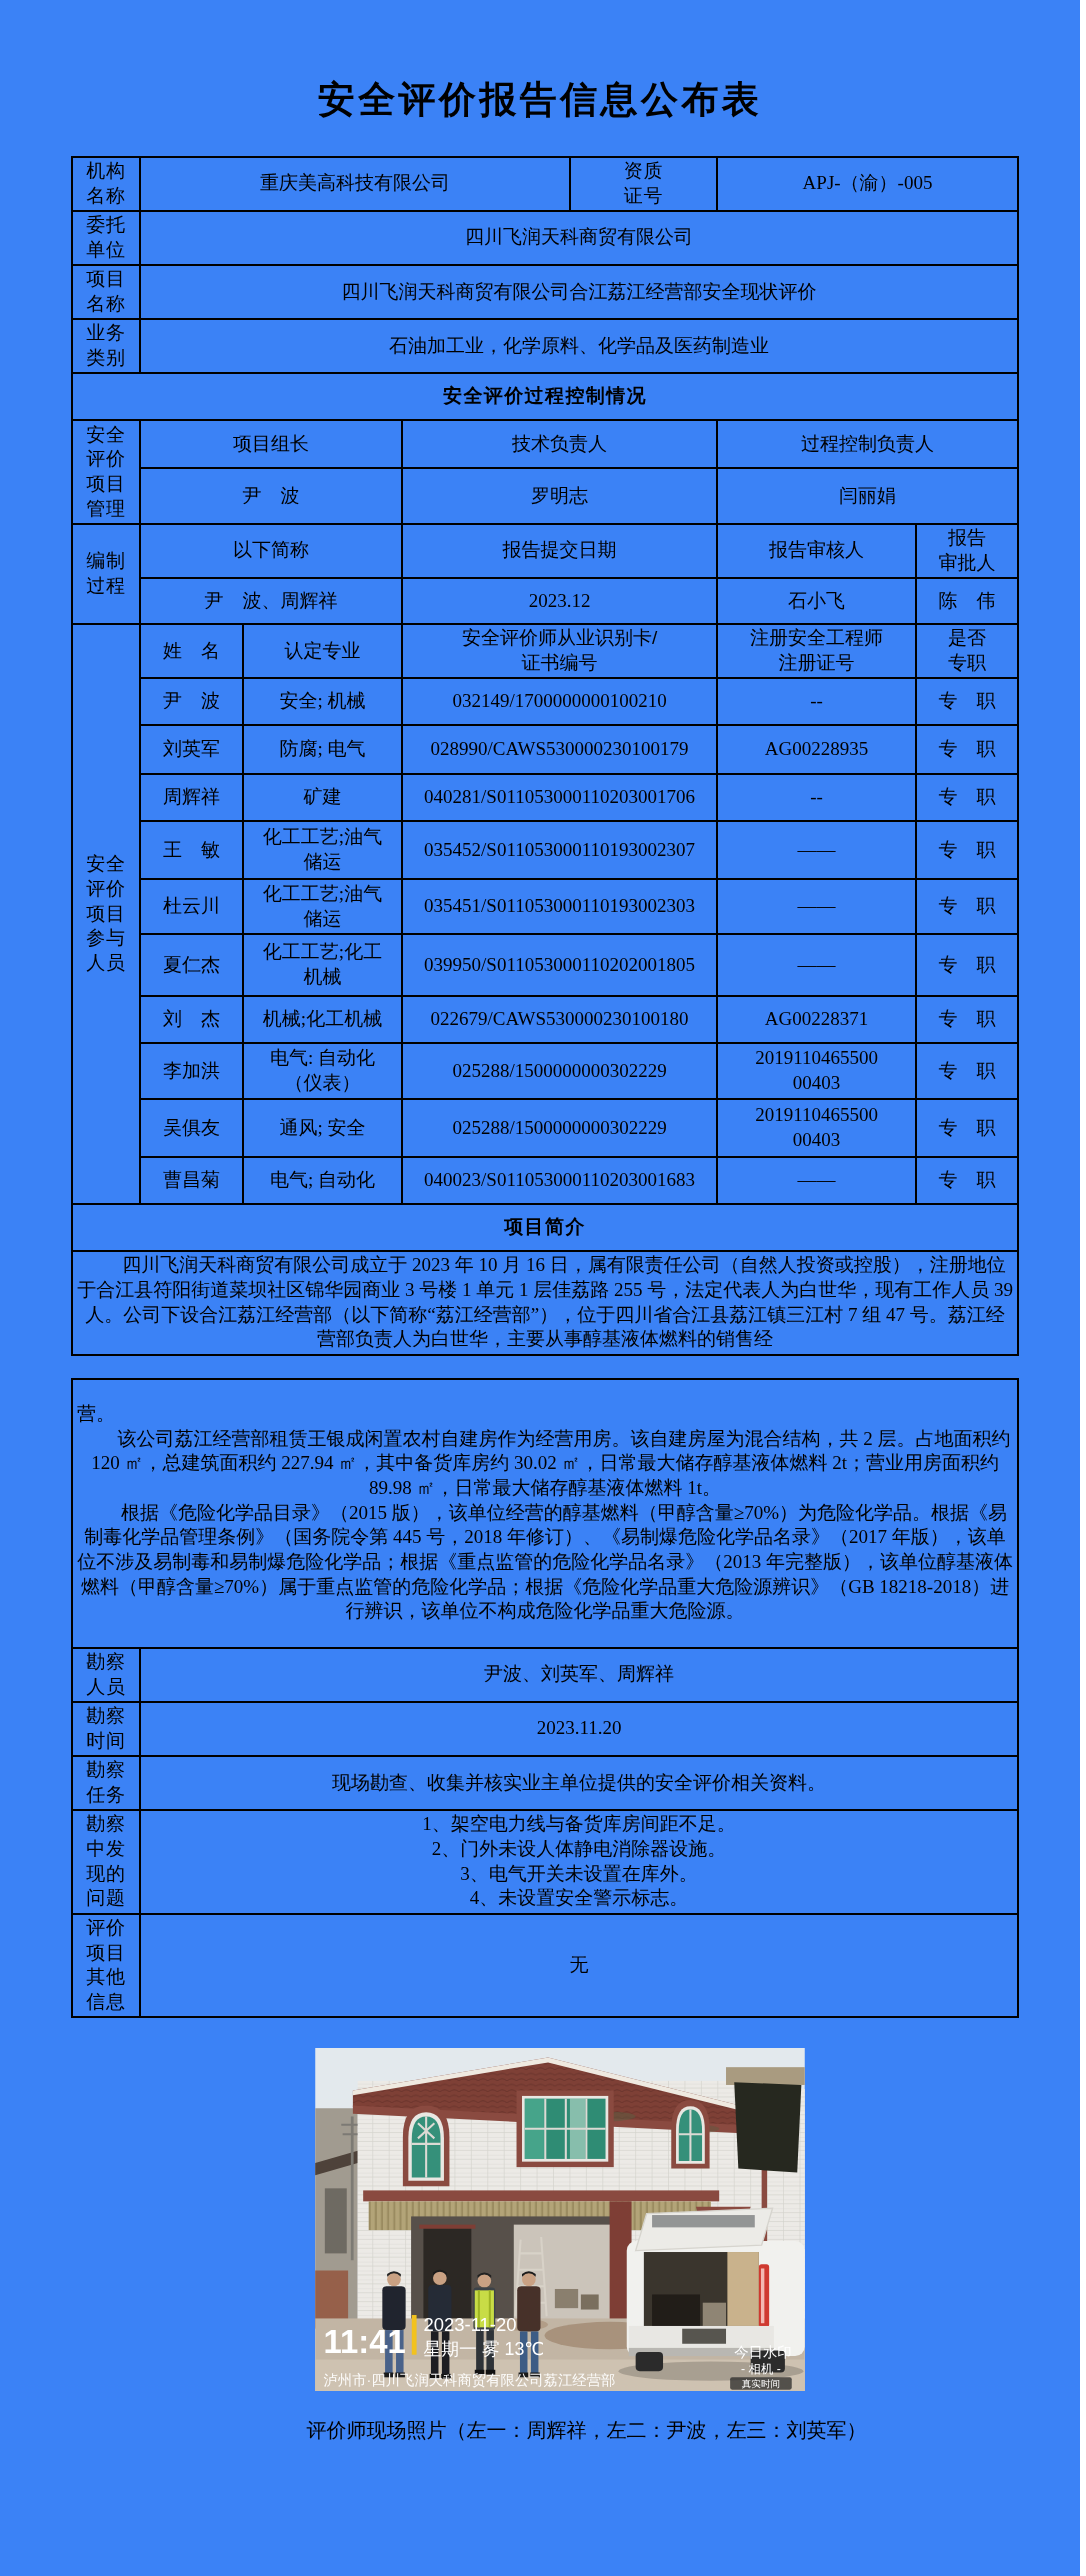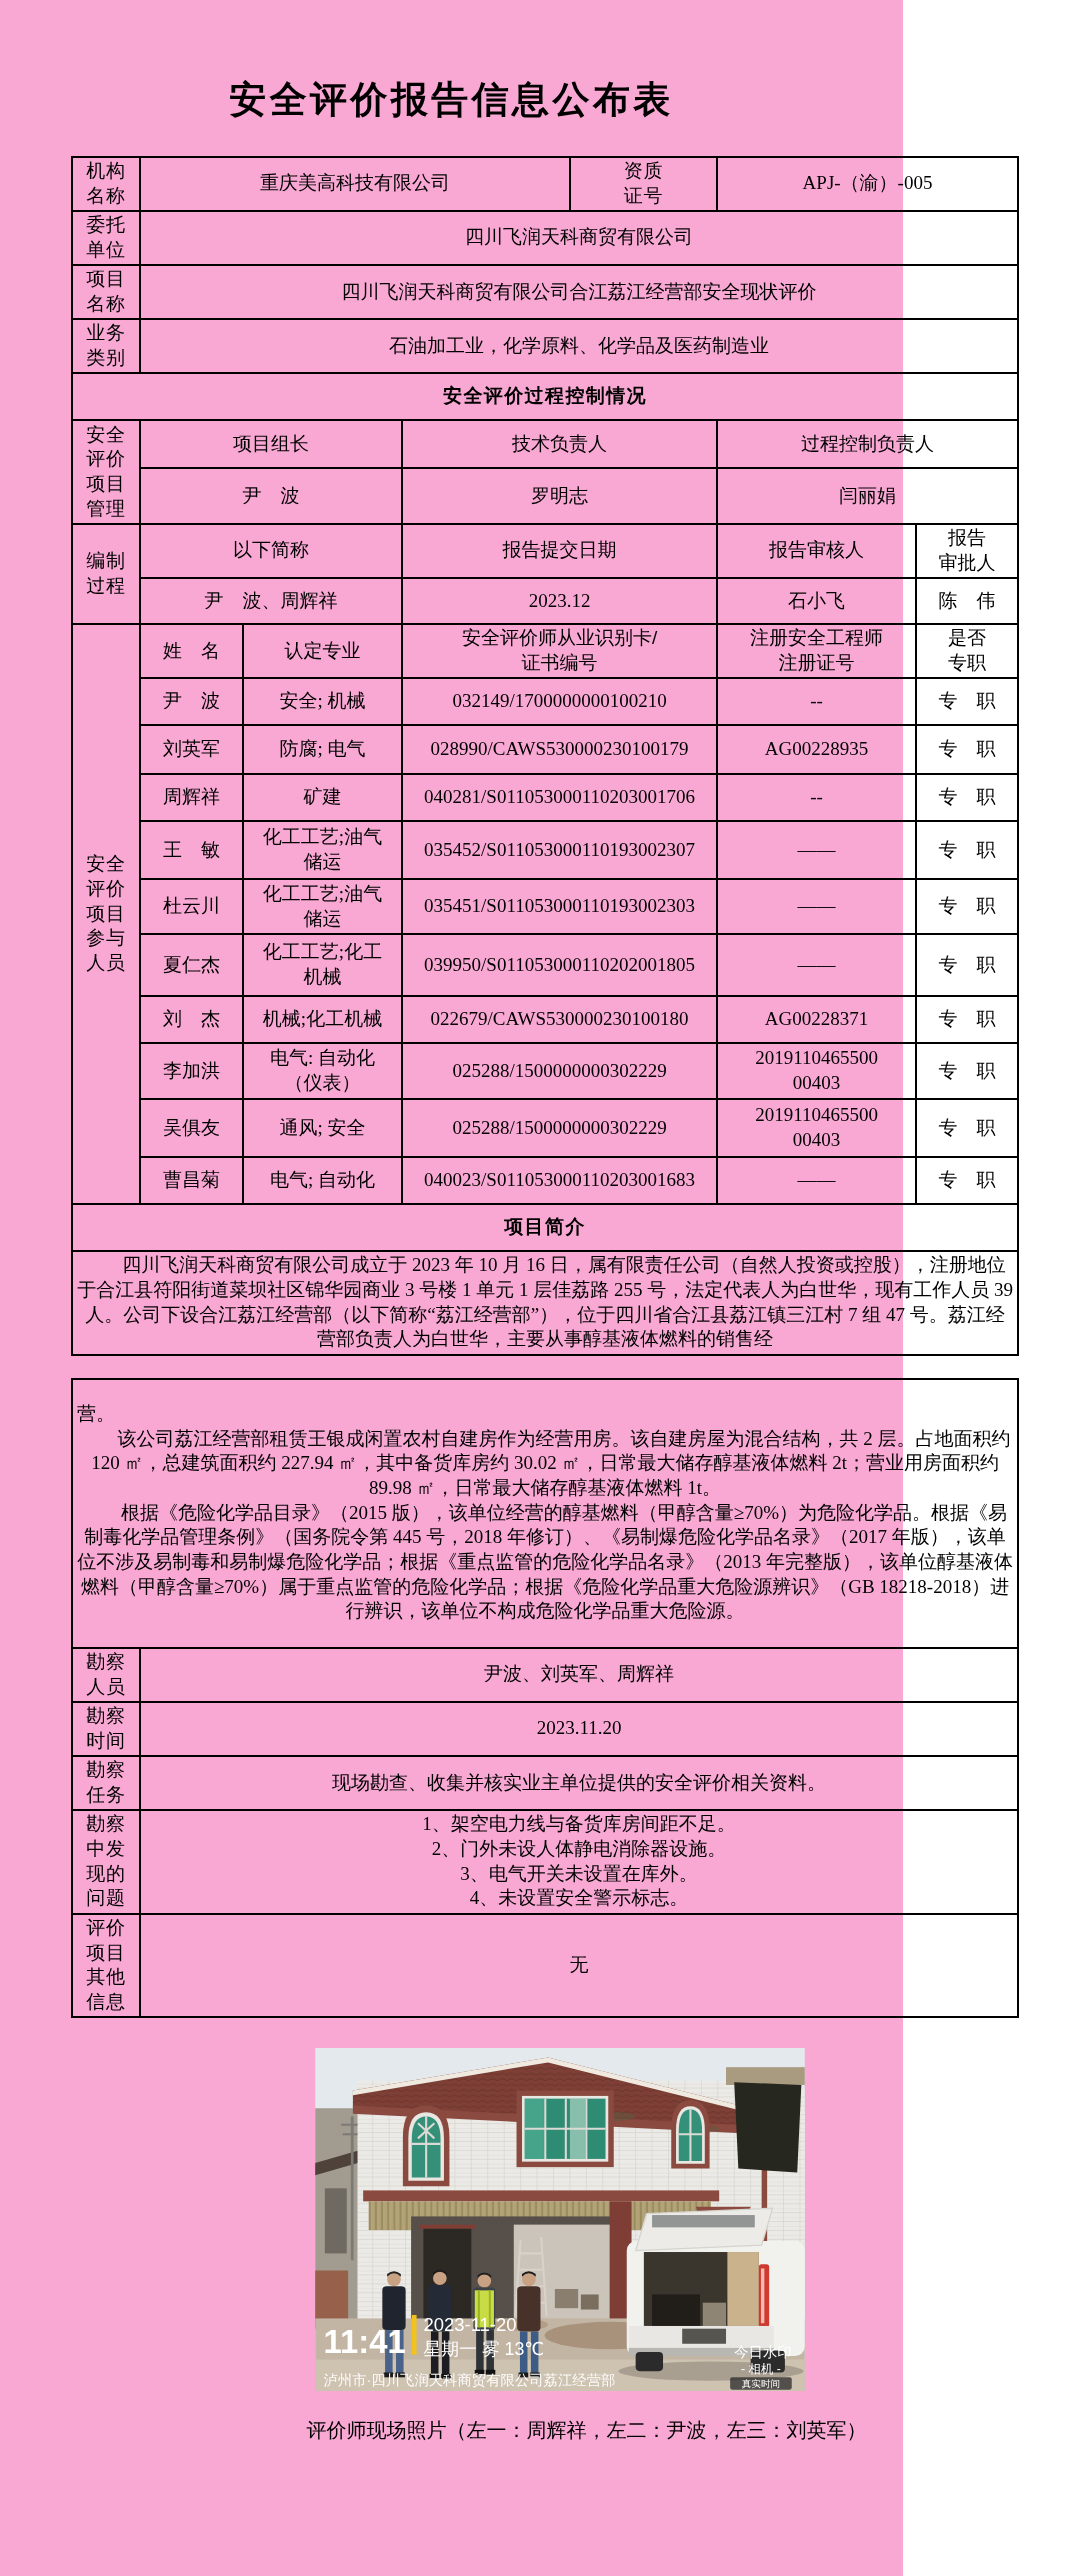--- a/index.html
+++ b/index.html
@@ -1,17 +1,17 @@
 <!DOCTYPE html>
 <html style="font-size:11px"><head>
 <meta charset="utf-8">
 <title>安全评价报告信息公布表</title>
 <style>
   html,body{margin:0;padding:0;background:#ffffff;}
-  .page{width:903px;min-height:2576px;background:#f9a8d4;position:relative;
+  .page{width:1080px;min-height:2576px;background:#3b82f6;position:relative;
         font-family:"Liberation Serif","DejaVu Serif",serif;color:#000;}
   .doc-title{margin:0;padding-top:79px;text-align:center;
         font-family:"Liberation Sans","DejaVu Sans",sans-serif;
         font-weight:700;font-size:37px;line-height:1.15;letter-spacing:3.4px;}
   table.tbl{border-collapse:collapse;table-layout:fixed;width:946px;margin-left:71px;}
   table.tA{margin-top:34px;}
   table.tB{margin-top:22px;}
   .tbl td{border:2.1px solid #000;text-align:center;vertical-align:middle;
         font-size:19px;line-height:1.3;padding:1.4px 4.1px;overflow:hidden;word-wrap:break-word;}
   .lab{font-family:"Liberation Sans","DejaVu Sans",sans-serif;white-space:pre-line;letter-spacing:0.7px;}

